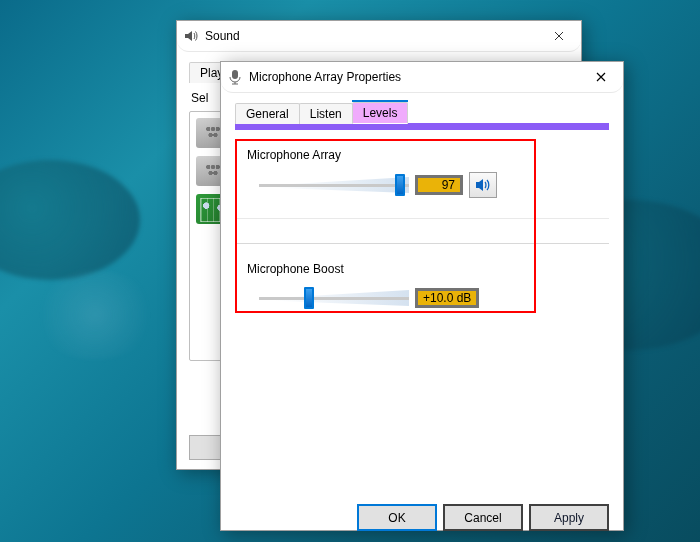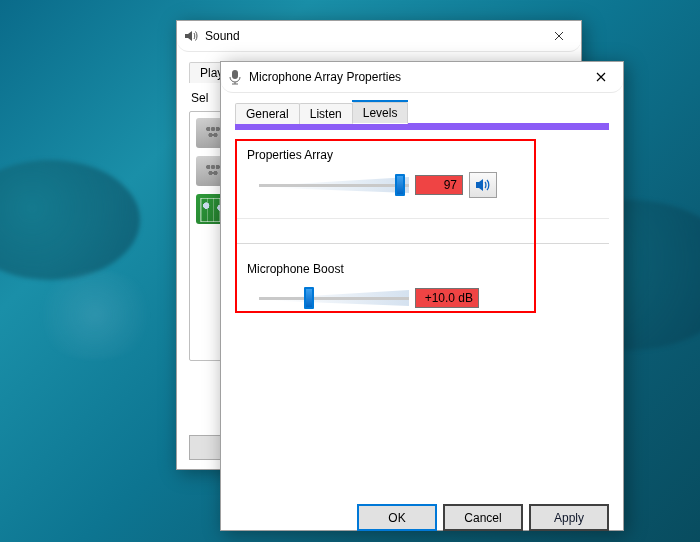--- a/index.html
+++ b/index.html
@@ -43,37 +43,37 @@
       radial-gradient(circle at 75% 40%,#cde 3px,transparent 3.4px),
       linear-gradient(90deg,rgba(255,255,255,.3) 1px,transparent 1px) 0 0/6px 6px;}
   .sound-btns{position:absolute;left:12px;right:12px;bottom:10px;display:flex;gap:6px;}
   .wbtn{min-width:74px;height:23px;border:1px solid #adadad;background:#e1e1e1;display:inline-flex;align-items:center;justify-content:center;font-size:12px;padding:0 10px;}
 
   
   .prop-win{left:220px;top:61px;width:402px;height:468px;z-index:5;}
   .prop-body{padding:8px 14px 12px 14px;height:calc(100% - 30px);box-sizing:border-box;position:relative;}
   .ptabs{height:22px;display:flex;align-items:flex-end;border-bottom:7px solid #8b5cf6;margin-bottom:10px;}
   .ptab{padding:3px 10px;border:1px solid #d0d0d0;border-bottom:none;background:#f6f6f6;position:relative;top:1px;border-radius:2px 2px 0 0;margin-right:-1px;}
-  .ptab.active{background:#e5e5e5;border-bottom:1px solid #fff;z-index:1;}
+  .ptab.active{background:#f0abfc;border-bottom:1px solid #fff;z-index:1;}
   .ptab.active:before{content:"";position:absolute;left:-1px;right:-1px;top:-3px;height:2px;background:#0078d7;}
 
   
   .hl-box{position:absolute;left:14px;top:46px;width:297px;height:170px;border:2px solid #ff0000;pointer-events:none;}
 
   .grp{position:relative;margin-bottom:24px;}
   .grp-title{padding:8px 0 10px 12px;font-size:12px;}
   .ctl-row{display:flex;align-items:center;gap:6px;padding-left:24px;}
   .slider{position:relative;width:150px;height:24px;}
   .slider .track{position:absolute;left:0;top:11px;width:100%;height:3px;background:#c9c9c9;}
   .slider .wedge{position:absolute;left:0;top:3px;width:100%;height:18px;
     background:linear-gradient(to right, transparent 0, transparent 10%, rgba(170,196,224,.0) 10%, rgba(170,196,224,.5) 100%);
     clip-path:polygon(0 55%,100% 5%,100% 95%,0 62%);}
   .slider .thumb{position:absolute;top:1px;width:10px;height:22px;background:#0078d7;border-radius:1px;}
   .thumb:after{content:"";position:absolute;left:2px;right:2px;top:2px;bottom:2px;background:linear-gradient(180deg,#3ca0ef,#0066c6);}
-  .valbox{width:48px;height:20px;border:1px solid #737373;background:#ef4444;text-align:right;padding:1px 5px;font-size:12px;box-sizing:border-box;}
+  .valbox{width:48px;height:20px;border:3px solid #737373;background:#eab308;text-align:right;padding:1px 5px;font-size:12px;box-sizing:border-box;}
   .mute-btn{width:26px;height:24px;border:1px solid #9f9f9f;background:linear-gradient(180deg,#fafafa,#e4e4e4);display:flex;align-items:center;justify-content:center;}
   .grp-sep{height:1px;background:#d8d8d8;margin:6px 0 0 0;}
 
   .btn-row{position:absolute;right:14px;bottom:0;display:flex;gap:6px;}
   .btn{width:76px;height:23px;border:2px solid #404040;background:#e1e1e1;display:inline-flex;align-items:center;justify-content:center;font-size:12px;}
   .btn.primary{border:2px solid #0078d7;background:#e1e1e1;height:23px;}
   .btn.disabled{color:#0f172a;}
 
   
   .arrow{position:absolute;pointer-events:none;}
@@ -141,21 +141,21 @@
     </span>
   </div>
   <div class="prop-body">
     <div class="ptabs">
       <div class="ptab">General</div>
       <div class="ptab">Listen</div>
       <div class="ptab active">Levels</div>
     </div>
 
     <div class="grp" style="border:1px solid #e9e9e9;border-left:none;border-right:none;border-top:none;padding-bottom:20px;">
-      <div class="grp-title">Properties Array</div>
+      <div class="grp-title">Microphone Array</div>
       <div class="ctl-row">
         <div class="slider">
           <div class="wedge"></div>
             <div class="track"></div>
           <div class="thumb" style="left:calc(94% - 5px);"></div>
         </div>
         <input class="valbox" value="97" style="">
         <div class="mute-btn">
           <svg width="16" height="14" viewBox="0 0 16 14">
             <path fill="#0b64c0" d="M1 4h3l4-3v12l-4-3H1z"></path>

